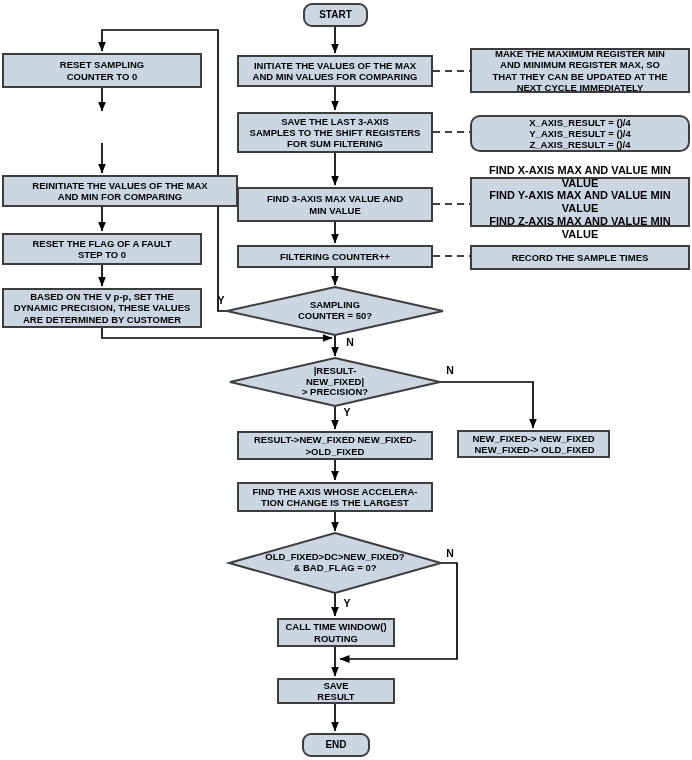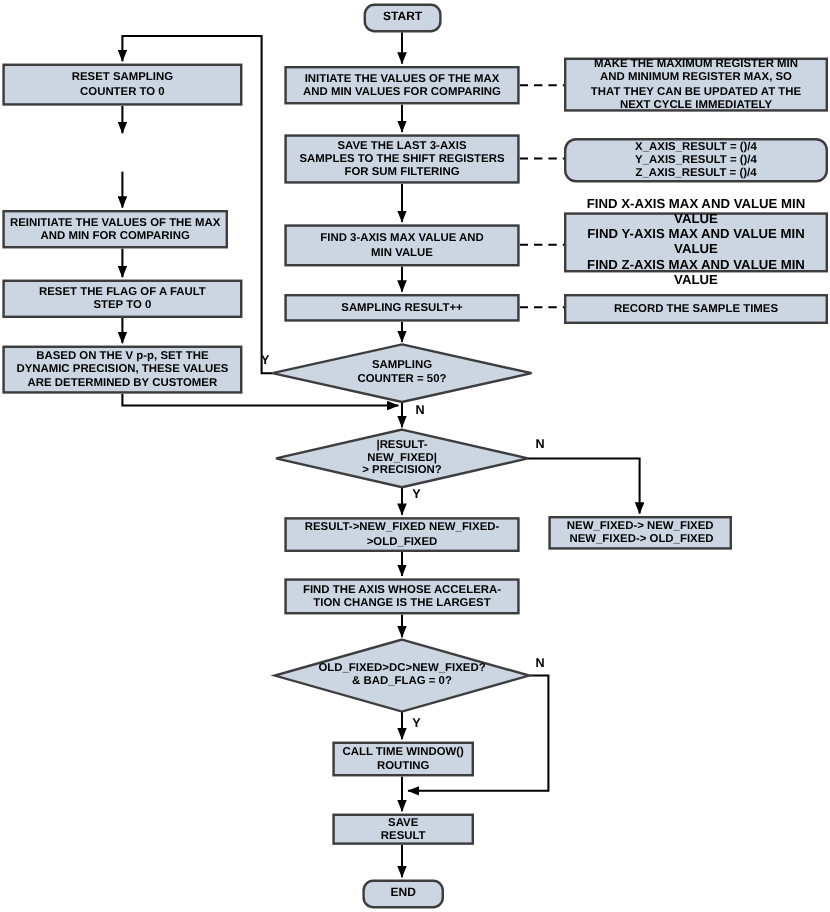--- a/index.html
+++ b/index.html
@@ -74,36 +74,36 @@
     <polygon class="decision" points="335,287 443,311 335,335 227,311"></polygon>
     <polygon class="decision" points="335,358 440,382 335,406 230,382"></polygon>
     <polygon class="decision" points="335,533 441,563 335,593 229,563"></polygon>
   </svg>
 
   <div class="node terminal" style="left:303px;top:3px;width:65px;height:24px;">START</div>
   <div class="node terminal" style="left:302px;top:733px;width:68px;height:24px;">END</div>
 
   <div class="node" style="left:2px;top:53px;width:200px;height:35px;">RESET SAMPLING
 COUNTER TO 0</div>
-  <div class="node" style="left:2px;top:175px;width:188px;height:32px;">REINITIATE THE VALUES OF THE MAX
+  <div class="node" style="left:2px;top:175px;width:236px;height:32px;">REINITIATE THE VALUES OF THE MAX
 AND MIN FOR COMPARING</div>
   <div class="node" style="left:2px;top:233px;width:200px;height:32px;">RESET THE FLAG OF A FAULT
 STEP TO 0</div>
   <div class="node" style="left:2px;top:288px;width:200px;height:40px;">BASED ON THE V p-p, SET THE
 DYNAMIC PRECISION, THESE VALUES
 ARE DETERMINED BY CUSTOMER</div>
 
   <div class="node" style="left:237px;top:55px;width:196px;height:32px;">INITIATE THE VALUES OF THE MAX
 AND MIN VALUES FOR COMPARING</div>
   <div class="node" style="left:237px;top:112px;width:196px;height:41px;">SAVE THE LAST 3-AXIS
 SAMPLES TO THE SHIFT REGISTERS
 FOR SUM FILTERING</div>
   <div class="node" style="left:237px;top:187px;width:196px;height:35px;">FIND 3-AXIS MAX VALUE AND
 MIN VALUE</div>
-  <div class="node" style="left:237px;top:245px;width:196px;height:23px;">SAMPLING RESULT++</div>
+  <div class="node" style="left:237px;top:245px;width:196px;height:23px;">FILTERING COUNTER++</div>
   <div class="node" style="left:237px;top:431px;width:196px;height:29px;">RESULT-&gt;NEW_FIXED NEW_FIXED-
 &gt;OLD_FIXED</div>
   <div class="node" style="left:237px;top:482px;width:196px;height:30px;">FIND THE AXIS WHOSE ACCELERA-
 TION CHANGE IS THE LARGEST</div>
   <div class="node" style="left:277px;top:618px;width:118px;height:29px;">CALL TIME WINDOW()
 ROUTING</div>
   <div class="node" style="left:277px;top:678px;width:118px;height:26px;">SAVE
 RESULT</div>
 
   <div class="node" style="left:470px;top:48px;width:220px;height:45px;">MAKE THE MAXIMUM REGISTER MIN

